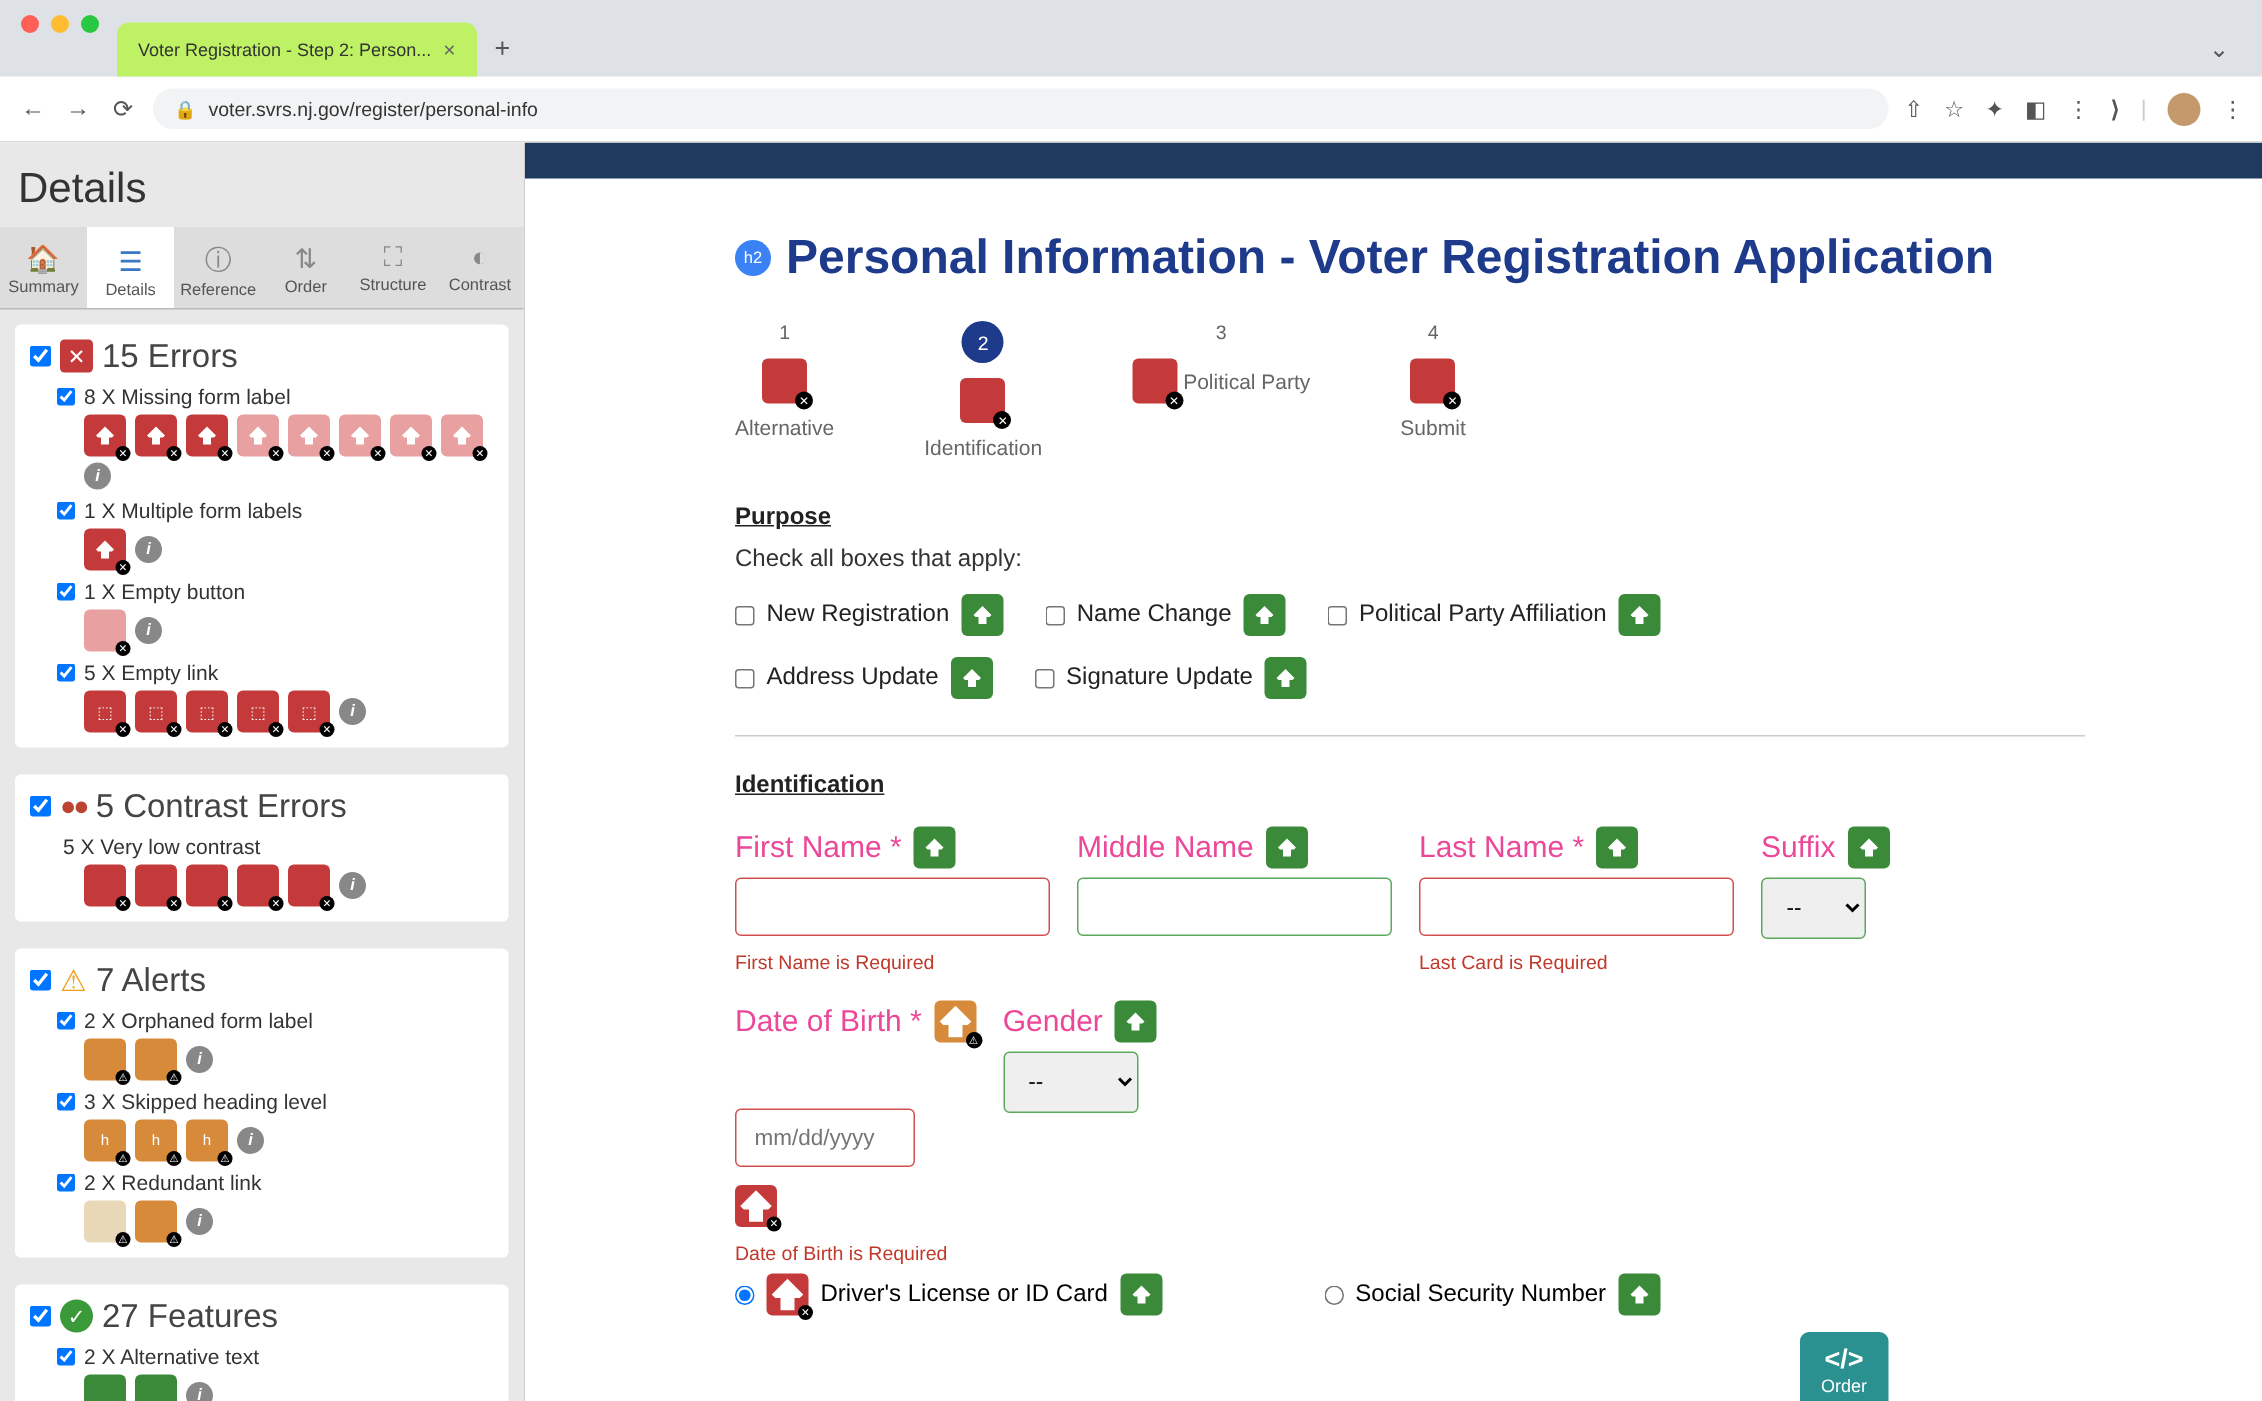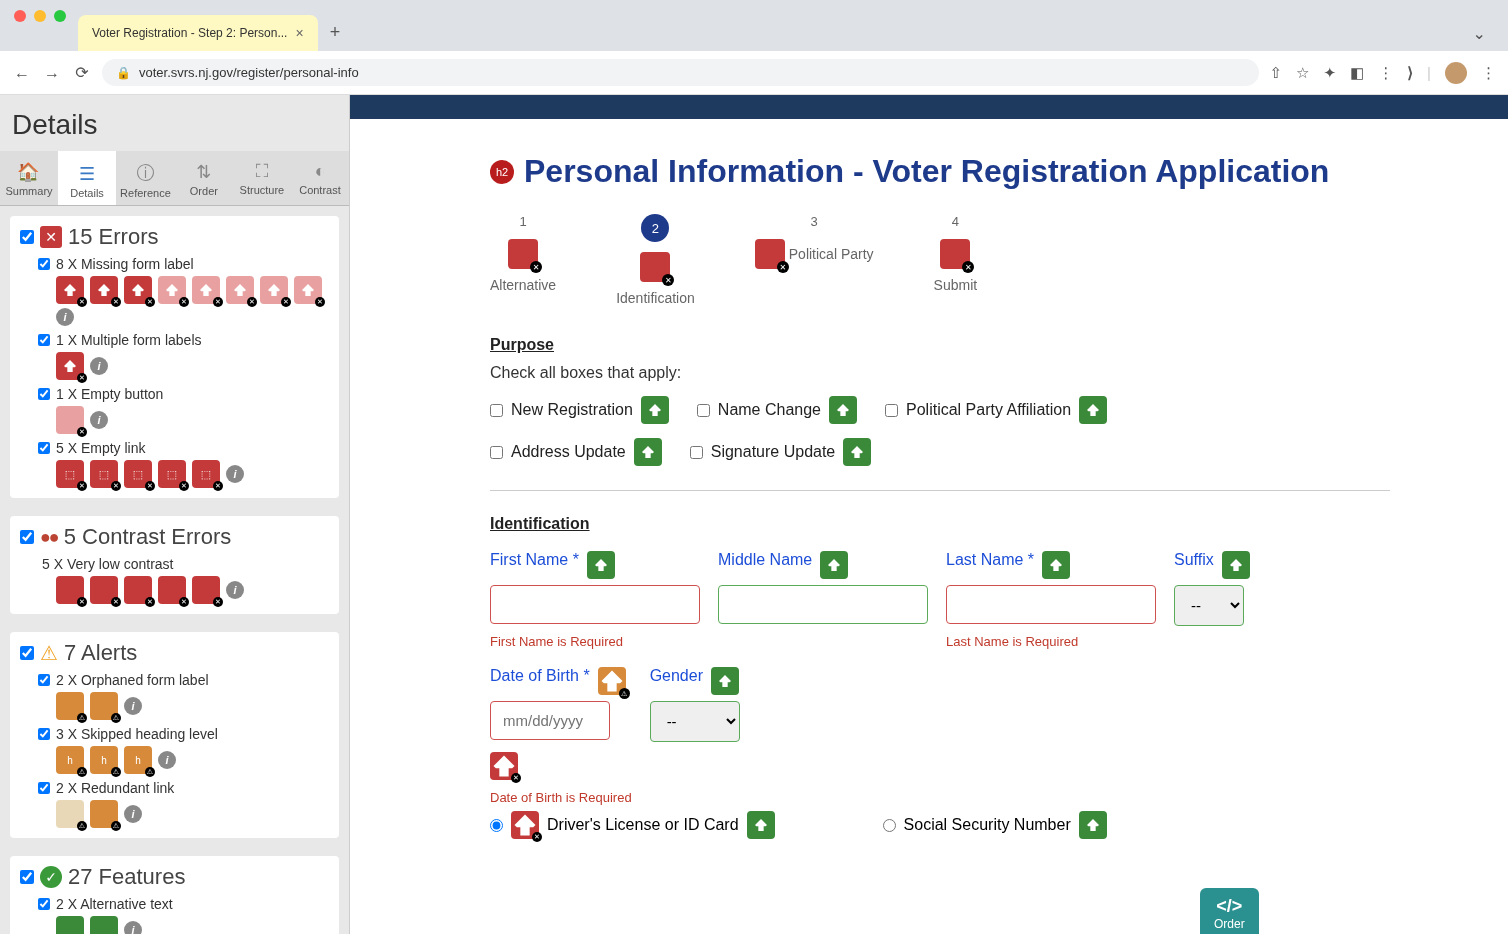--- a/index.html
+++ b/index.html
@@ -4,21 +4,21 @@
 <style>
 * { margin: 0; padding: 0; box-sizing: border-box; font-family: -apple-system, BlinkMacSystemFont, "Segoe UI", Arial, sans-serif; }
 body { background: #f0f0f0; overflow: hidden; }
 
 
 .browser-chrome { background: #dee1e6; }
 .window-controls { display: flex; gap: 8px; padding: 10px 14px 0; align-items: center; }
 .wc-dot { width: 12px; height: 12px; border-radius: 50%; }
 .wc-red { background: #ff5f57; } .wc-yellow { background: #febc2e; } .wc-green { background: #28c840; }
 .tab-row { display: flex; align-items: flex-end; padding: 0 8px; margin-top: -8px; }
-.tab { background: #fef9c3; border-radius: 8px 8px 0 0; padding: 10px 14px; display: flex; align-items: center; gap: 8px; font-size: 12px; color: #333; max-width: 240px; }
+.tab { background: #bef264; border-radius: 8px 8px 0 0; padding: 10px 14px; display: flex; align-items: center; gap: 8px; font-size: 12px; color: #333; max-width: 240px; }
 .tab-close { color: #666; font-size: 14px; cursor: pointer; }
 .new-tab { padding: 8px 12px; font-size: 18px; color: #555; }
 .addr-bar { background: #fff; display: flex; align-items: center; padding: 8px 12px; gap: 10px; border-bottom: 1px solid #ddd; }
 .nav-arrow { color: #555; font-size: 16px; width: 20px; text-align: center; }
 .url-field { flex: 1; background: #f1f3f4; border-radius: 20px; padding: 6px 14px; display: flex; align-items: center; gap: 8px; font-size: 13px; color: #333; }
 .lock { font-size: 12px; color: #555; }
 .right-icons { display: flex; gap: 14px; align-items: center; color: #555; font-size: 15px; }
 .avatar { width: 22px; height: 22px; border-radius: 50%; background: #c49a6c; }
 
 
@@ -41,43 +41,43 @@
 .icon-row { display: flex; flex-wrap: wrap; gap: 6px; margin: 4px 0 2px 36px; align-items: center; }
 .mini-icon { width: 28px; height: 28px; border-radius: 4px; display: inline-flex; align-items: center; justify-content: center; position: relative; }
 .mi-red { background: #c43a3a; } .mi-pink { background: #e8a0a0; } .mi-orange { background: #d68a3a; } .mi-green { background: #3a8a3a; }
 .mi-badge { position: absolute; bottom: -3px; right: -3px; width: 10px; height: 10px; background: #000; border-radius: 50%; font-size: 7px; color: #fff; display: flex; align-items: center; justify-content: center; }
 .info-dot { width: 18px; height: 18px; border-radius: 50%; background: #888; color: #fff; font-size: 11px; display: inline-flex; align-items: center; justify-content: center; font-style: italic; font-weight: bold; }
 
 
 .banner { background: #1e3a5f; height: 24px; }
 .page { padding: 20px 60px 40px 140px; max-width: 1100px; }
 .h2-row { display: flex; align-items: center; gap: 10px; margin: 14px 0 24px; }
-.h2-badge { width: 24px; height: 24px; border-radius: 50%; background: #b91c1c; color: #fff; font-size: 11px; display: inline-flex; align-items: center; justify-content: center; }
+.h2-badge { width: 24px; height: 24px; border-radius: 50%; background: #3b82f6; color: #fff; font-size: 11px; display: inline-flex; align-items: center; justify-content: center; }
 .page h1 { font-size: 32px; font-weight: 600; color: #1e3a8a; }
 .stepper { display: flex; align-items: flex-start; gap: 60px; margin: 10px 0 30px; position: relative; }
 .step { display: flex; flex-direction: column; align-items: center; gap: 8px; font-size: 14px; color: #666; position: relative; }
 .step-num { font-size: 13px; color: #666; margin-bottom: 2px; }
 .step-num.active { width: 28px; height: 28px; border-radius: 50%; background: #1e3a8a; color: #fff; display: flex; align-items: center; justify-content: center; }
 .step-box { width: 30px; height: 30px; background: #c43a3a; border-radius: 4px; position: relative; }
 .step-box::after { content: '✕'; position: absolute; bottom: -4px; right: -4px; width: 12px; height: 12px; background: #000; border-radius: 50%; font-size: 8px; color: #fff; display: flex; align-items: center; justify-content: center; }
 .step-line { position: absolute; top: 9px; left: 30px; right: 30px; height: 1px; background: #ccc; z-index: -1; }
 .sec-title { font-size: 16px; font-weight: 600; color: #222; margin: 16px 0 10px; text-decoration: underline; }
 .help-text { font-size: 16px; color: #333; margin-bottom: 14px; }
 .check-row { display: flex; flex-wrap: wrap; gap: 24px 28px; margin-bottom: 14px; align-items: center; }
 .check-item { display: flex; align-items: center; gap: 8px; font-size: 16px; color: #222; }
 .green-tag { width: 28px; height: 28px; background: #3a8a3a; border-radius: 4px; display: inline-flex; align-items: center; justify-content: center; }
 .green-tag svg, .mini-icon svg { width: 16px; height: 16px; fill: #fff; }
 .hr { border: none; border-top: 1px solid #ccc; margin: 24px 0; }
 .field-row { display: flex; gap: 18px; margin-bottom: 6px; flex-wrap: wrap; }
 .field { display: flex; flex-direction: column; gap: 6px; }
-.field-label { display: flex; gap: 8px; font-size: 16px; color: #1d4ed8; }
+.field-label { display: flex; align-items: center; gap: 8px; font-size: 20px; color: #ec4899; }
 .field input, .field select { padding: 10px 12px; font-size: 15px; border-radius: 4px; }
 .inp-red { border: 1.5px solid #d05050; } .inp-green { border: 1.5px solid #5aaa5a; }
 .err-msg { font-size: 13px; color: #c0392b; margin-top: 4px; }
-.w-200 { width: 210px; } .w-120 { width: 120px; } .w-70 { width: 70px; } .w-90 { width: 90px; }
+.w-200 { width: 210px; } .w-120 { width: 120px; margin-top: 38px; } .w-70 { width: 70px; } .w-90 { width: 90px; }
 .radio-item { display: flex; align-items: center; gap: 8px; font-size: 16px; }
 .code-fab { position: absolute; bottom: 6px; left: 850px; background: #2a9090; color: #fff; padding: 8px 14px 4px; border-radius: 6px 6px 0 0; text-align: center; font-size: 12px; }
 .code-fab-ico { font-size: 18px; font-weight: bold; }
 .red-tag { width: 28px; height: 28px; background: #c43a3a; border-radius: 4px; display: inline-flex; align-items: center; justify-content: center; position: relative; }
 .red-tag::after { content: '✕'; position: absolute; bottom: -3px; right: -3px; width: 10px; height: 10px; background: #000; border-radius: 50%; font-size: 7px; color: #fff; display: flex; align-items: center; justify-content: center; }
 .orange-tag { width: 28px; height: 28px; background: #d68a3a; border-radius: 4px; display: inline-flex; align-items: center; justify-content: center; position: relative; }
 .orange-tag::after { content: '⚠'; position: absolute; bottom: -4px; right: -4px; width: 11px; height: 11px; background: #000; border-radius: 50%; font-size: 7px; color: #fff; display: flex; align-items: center; justify-content: center; }
 </style>
 </head>
 <body>
@@ -465,21 +465,21 @@
         <div class="field">
           <div class="field-label">
               <span>Last Name *</span>
               <span class="green-tag">
                 <svg viewBox="0 0 24 24">
                   <path d="M21 12l-9-9-9 9 2 2h3v7h8v-7h3z"></path>
                 </svg>
               </span>
             </div>
           <input class="inp-red w-200" style="">
-          <div class="err-msg">Last Name is Required</div>
+          <div class="err-msg">Last Card is Required</div>
         </div>
         <div class="field">
           <div class="field-label">
               <span>Suffix</span>
               <span class="green-tag">
                 <svg viewBox="0 0 24 24">
                   <path d="M21 12l-9-9-9 9 2 2h3v7h8v-7h3z"></path>
                 </svg>
               </span>
             </div>

